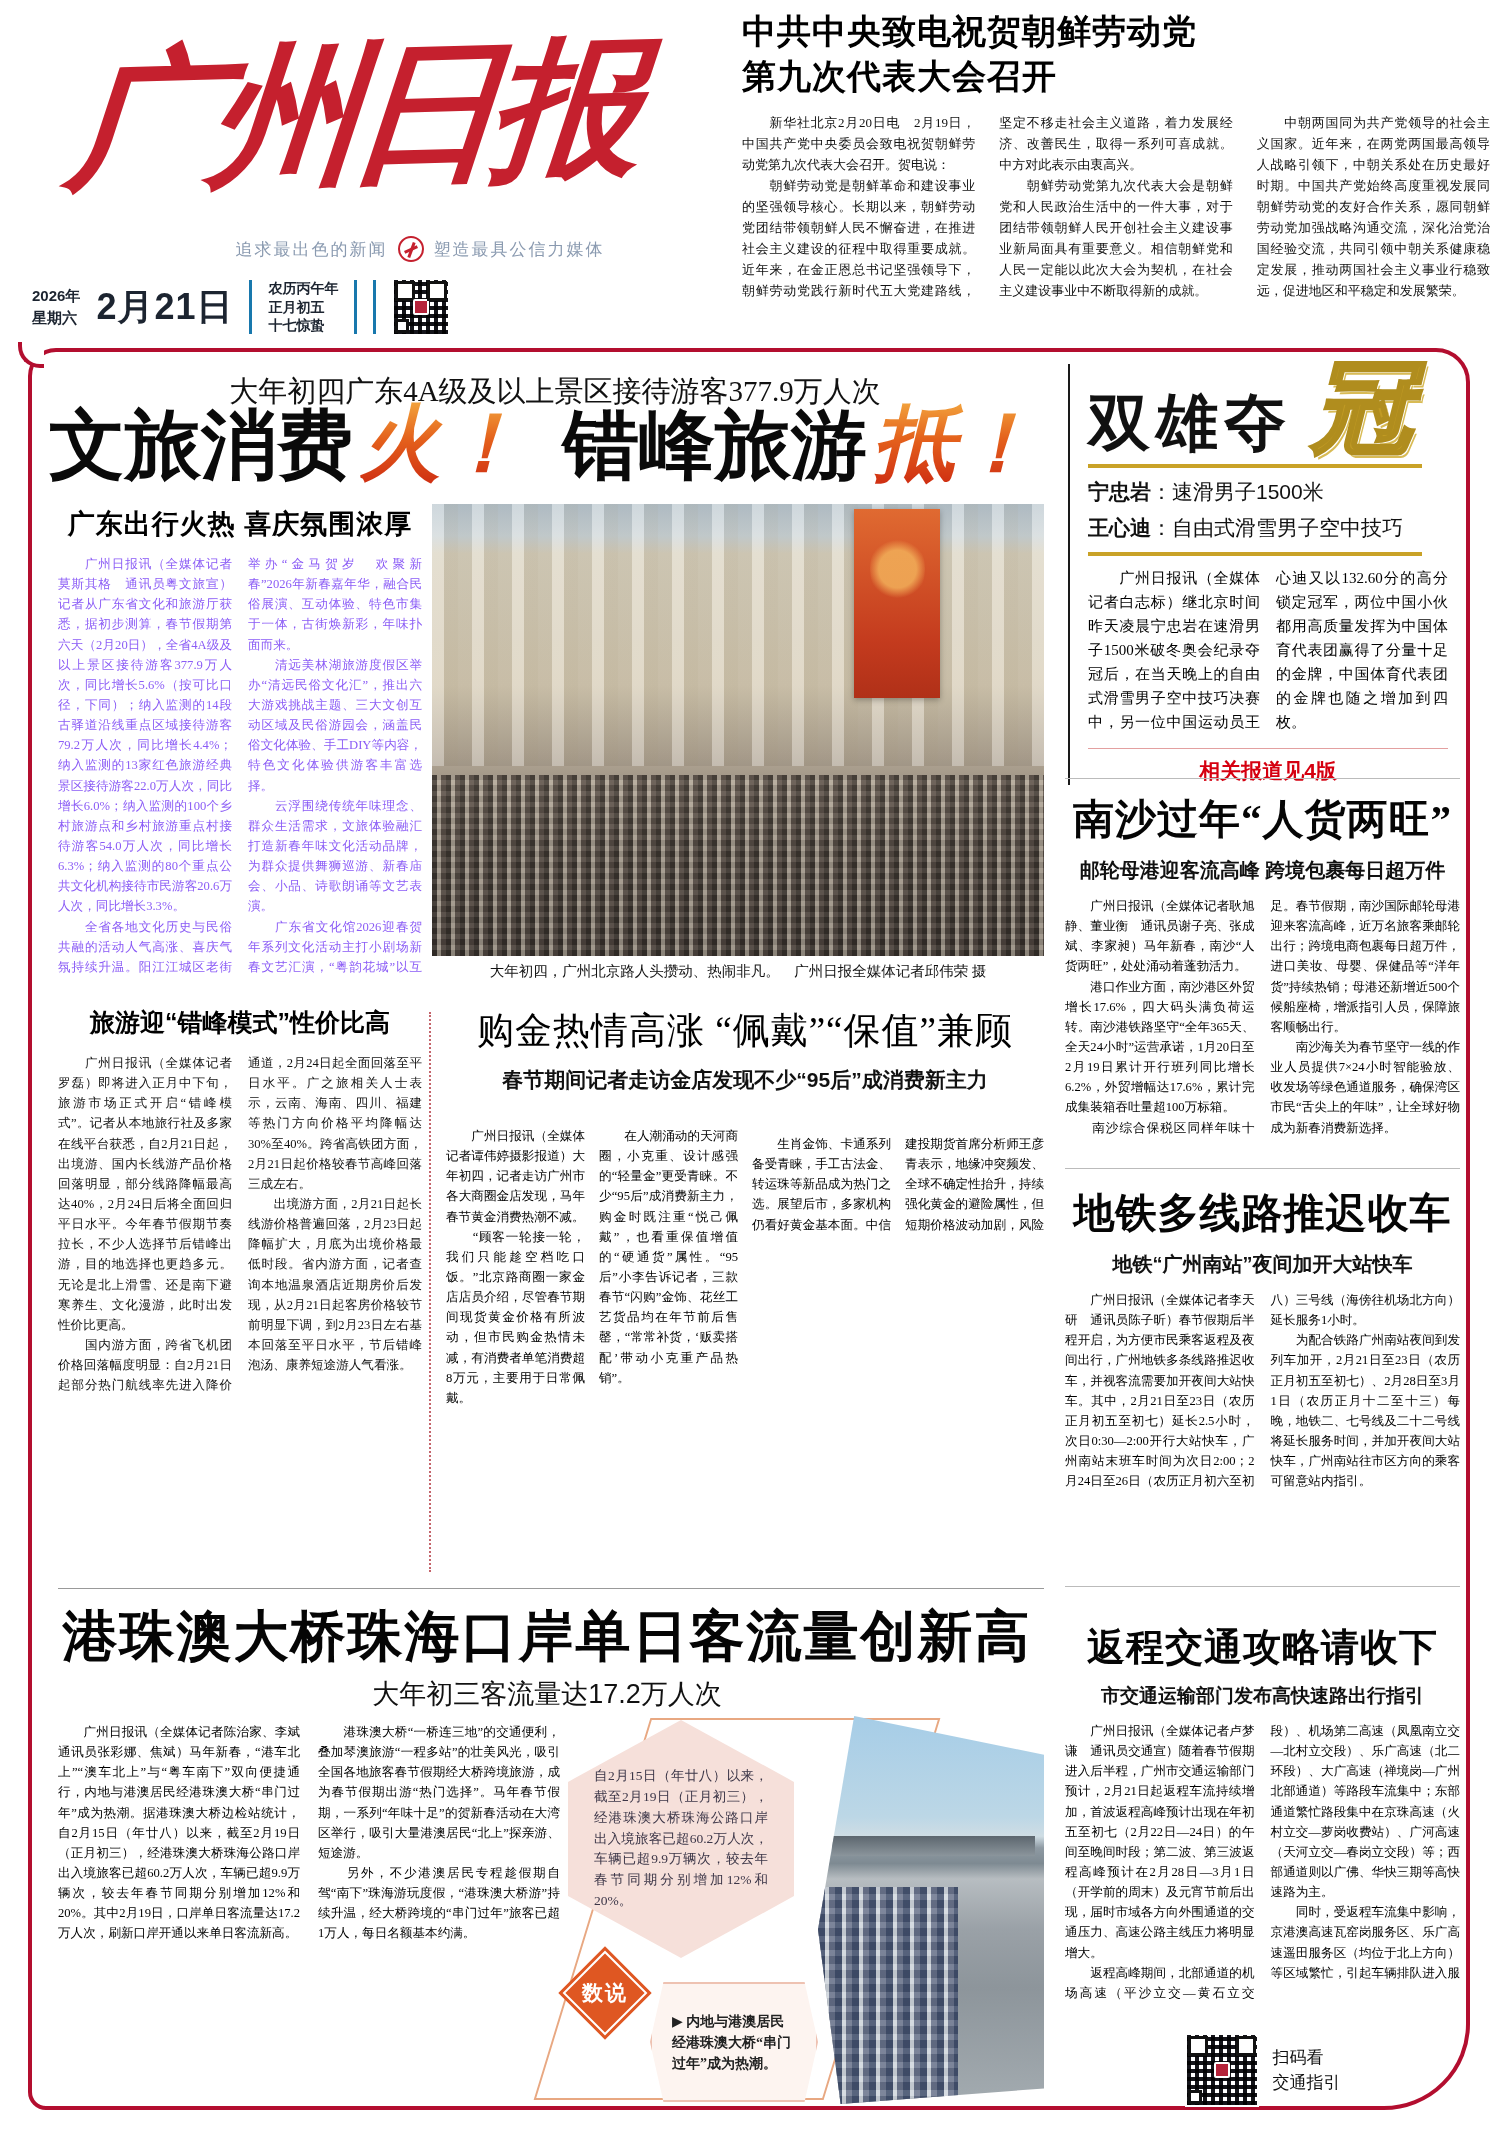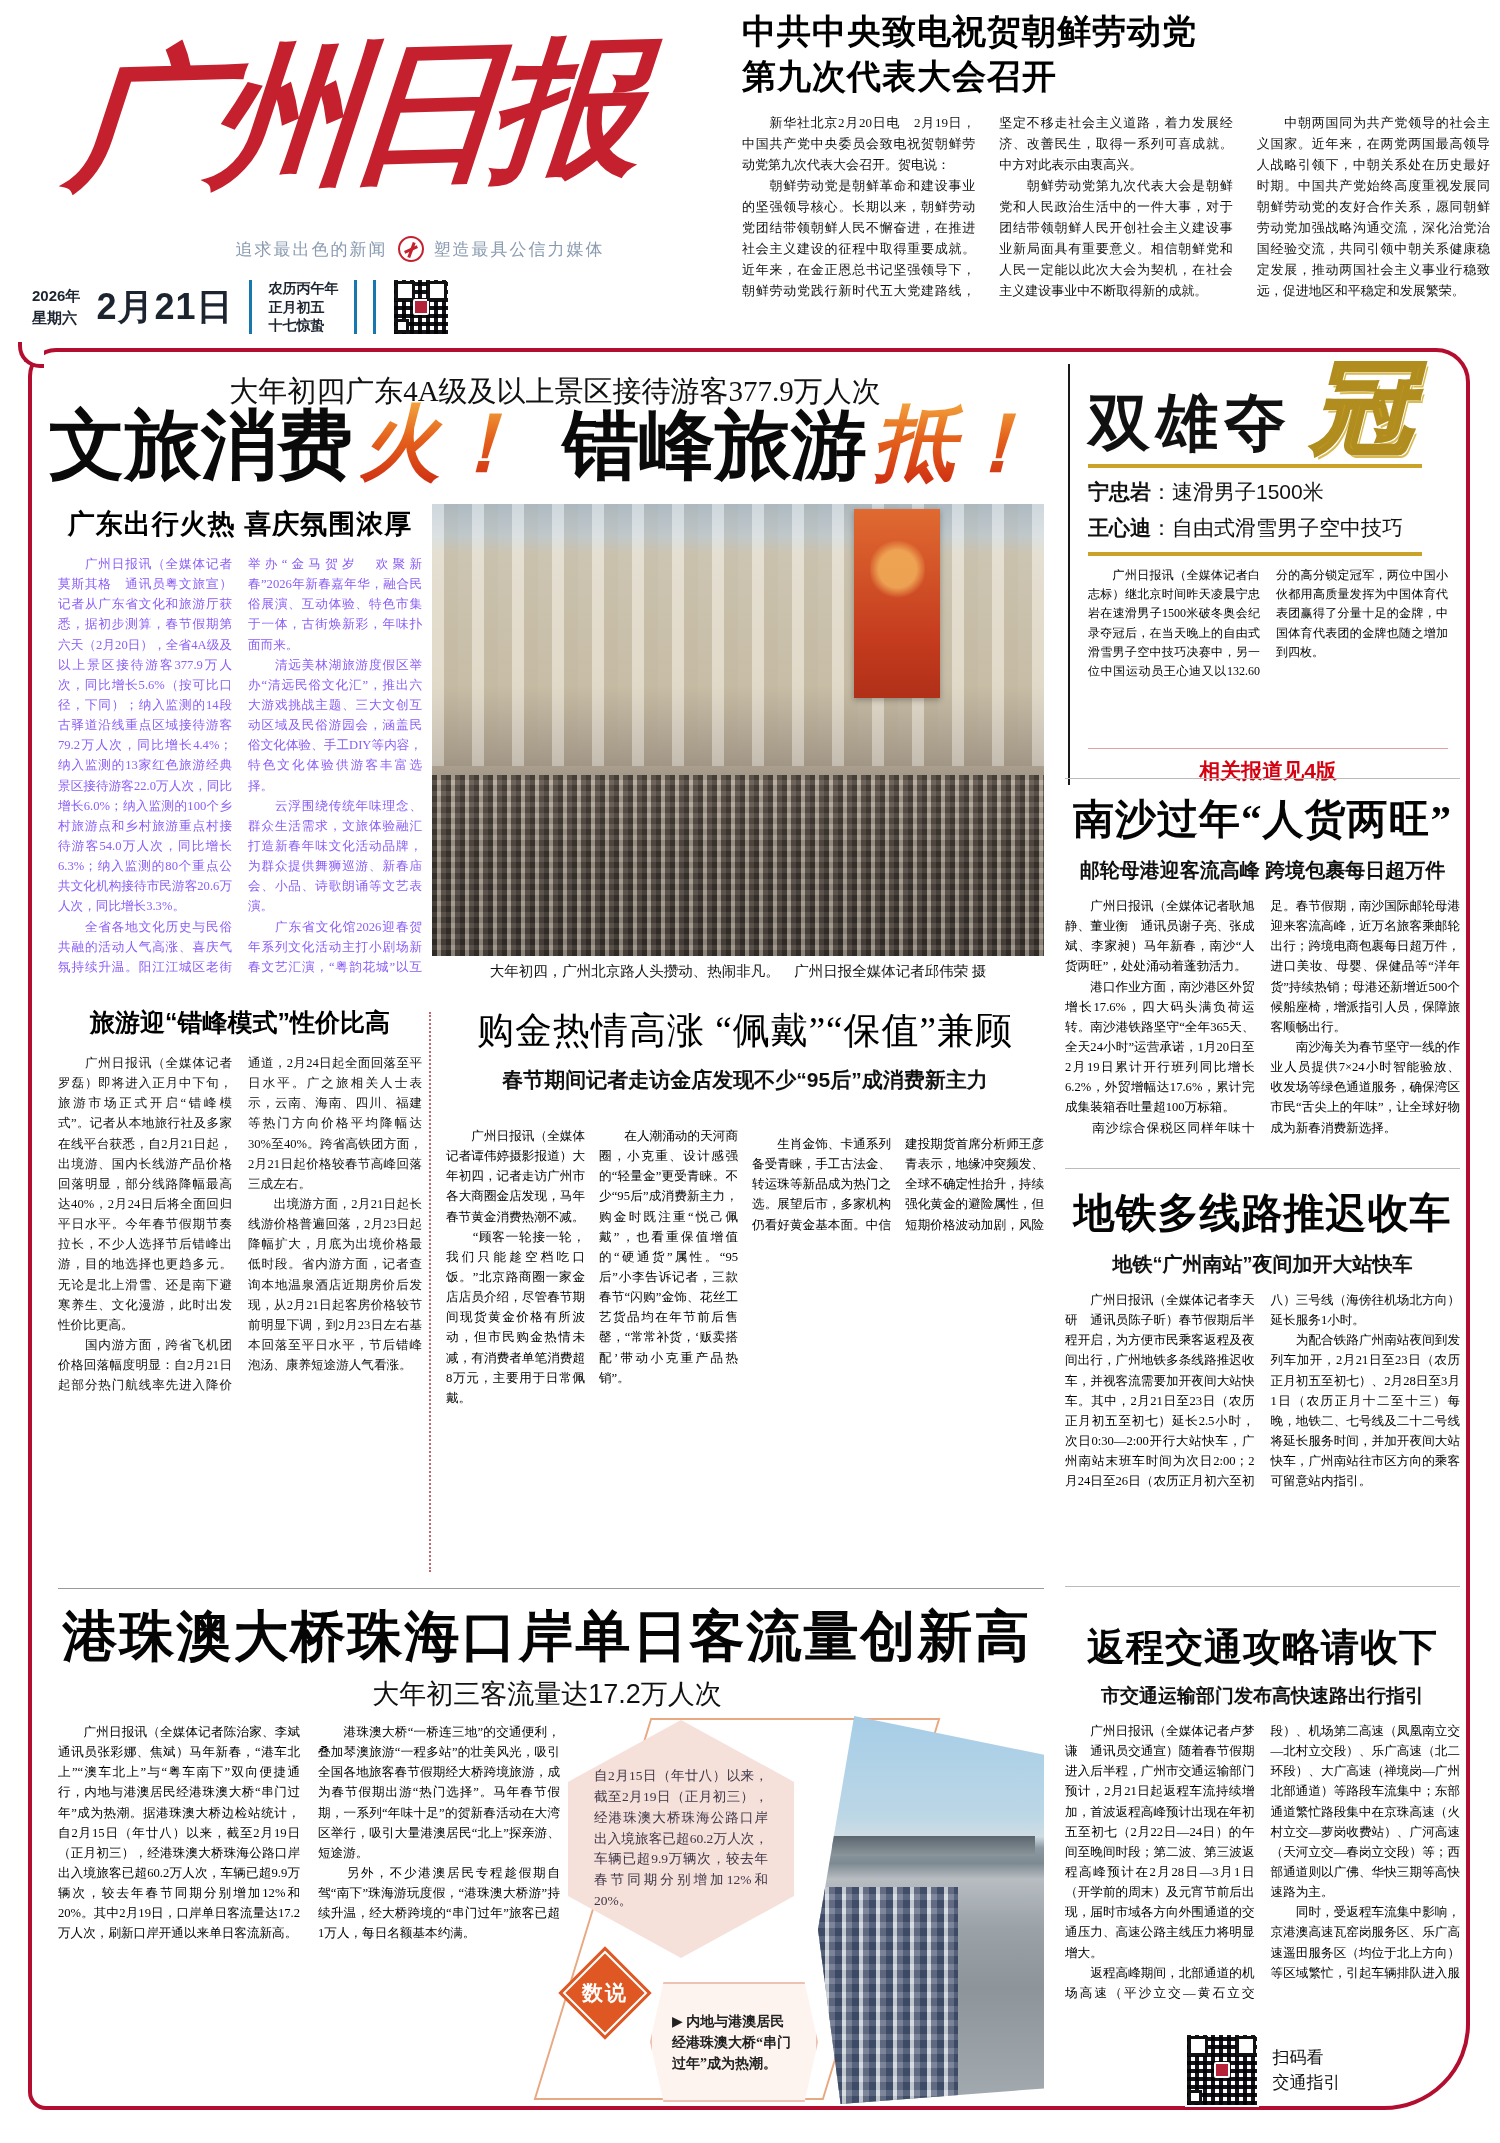--- a/index.html
+++ b/index.html
@@ -145,21 +145,21 @@
   .rcol-sep { position:absolute; left:1065px; width:395px; border-top:1px solid #bbb; }
   .champion { position:absolute; left:1068px; top:364px; width:392px; border-left:2px solid #1a1a1a; padding-left:18px; }
   .champ-title { display:flex; align-items:flex-end; gap:20px; }
   .champ-black { font-size:62px; font-weight:900; color:#111; letter-spacing:6px; font-family:"Liberation Sans",sans-serif; line-height:1; }
   .champ-gold { font-size:100px; font-weight:900; line-height:.9; color:#c09a24;
     -webkit-text-stroke:3px #b08d1e; text-shadow:2px 2px 0 #fff, 3px 4px 0 #d8bb55; font-style:italic; }
   .gold-rule { height:4px; background:#c9a227; margin:10px 0; width:334px; }
   .medal-line { font-size:21px; color:#111; margin:8px 0; font-family:"Liberation Sans",sans-serif; }
   .medal-line b { font-weight:900; }
   .champ-body { height:172px; overflow:hidden; column-count:2; column-gap:16px;
-    font-size:12px; line-height:1.6; width:360px; }
+    font-size:15px; line-height:1.6; width:360px; }
   .related { margin-top:10px; width:360px; text-align:center; color:#d50010; font-weight:900; font-size:21px;
     font-family:"Liberation Sans",sans-serif; border-top:1px solid #e3a0a0; padding-top:8px; }
 
   .r-sec { position:absolute; left:1065px; width:395px; }
   .r-head { text-align:center; font-size:41px; font-weight:900; color:#050505; letter-spacing:1px; white-space:nowrap; }
   .r-sub { text-align:center; margin-top:10px; font-size:20px; font-weight:700; color:#111; font-family:"Liberation Sans",sans-serif; }
   .r-body { margin-top:12px; overflow:hidden; column-count:2; column-gap:16px; font-size:12.6px; line-height:1.6; }
 
   .qr-row { display:flex; align-items:center; justify-content:center; gap:14px; margin-top:10px; }
   .qr-traffic { width:74px; height:74px; flex:0 0 auto; }

